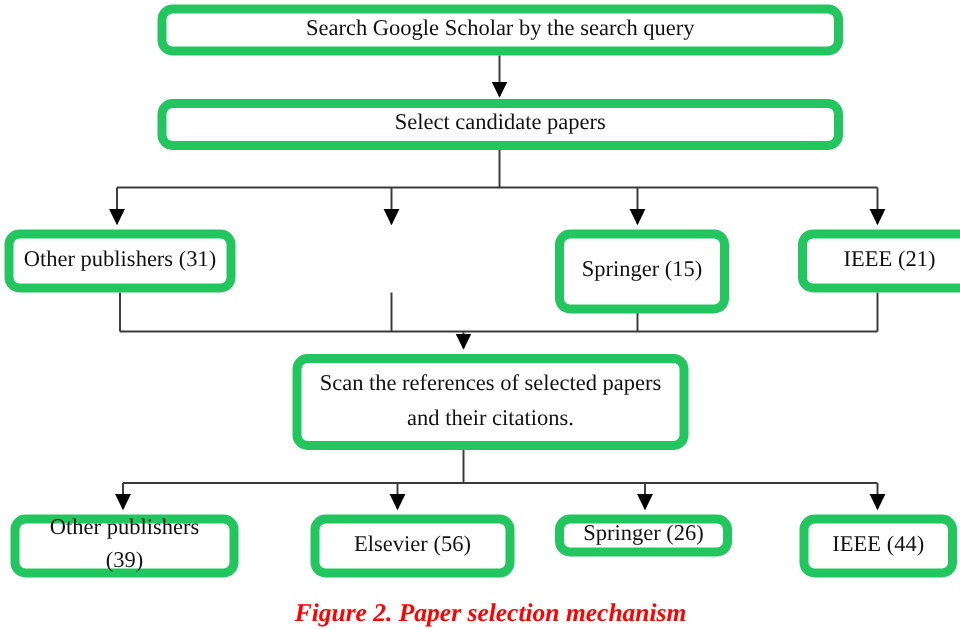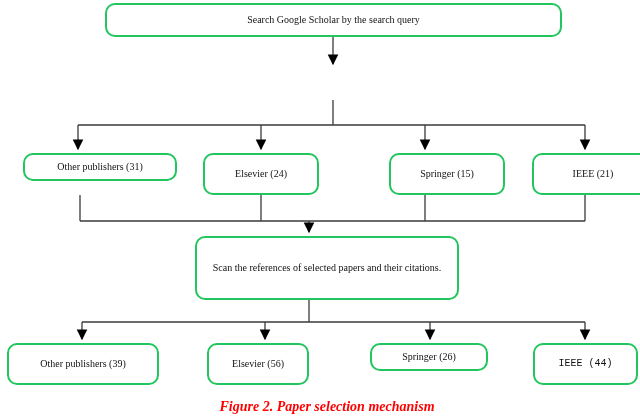--- a/index.html
+++ b/index.html
@@ -17,52 +17,52 @@
   }
   .connectors {
     position: absolute;
     left: 0;
     top: 0;
     pointer-events: none;
   }
   .node {
     position: absolute;
     box-sizing: border-box;
-    border: 2px solid #22c55e;
+    border: 6px solid #22c55e;
     border-radius: 10px;
     background: #ffffff;
     display: flex;
     align-items: center;
     justify-content: center;
     text-align: center;
-    font-size: 10px;
+    font-size: 15px;
     line-height: 1.45;
     color: #111111;
     padding: 0 6px;
   }
   .node-search   { left: 105px; top: 3px;   width: 457px; height: 34px; }
   .node-select   { left: 105px; top: 66px;  width: 457px; height: 34px; }
-  .node-op31     { left: 3px;   top: 153px; width: 154px; height: 28px; margin-left: 20px; }
+  .node-op31     { left: 3px;   top: 153px; width: 154px; height: 42px; }
   .node-els24    { left: 203px; top: 153px; width: 116px; height: 42px; }
-  .node-spr15    { left: 389px; top: 153px; width: 116px; height: 42px; }
+  .node-spr15    { left: 370px; top: 153px; width: 116px; height: 56px; }
   .node-ieee21   { left: 532px; top: 153px; width: 122px; height: 42px; }
   .node-scan     { left: 195px; top: 236px; width: 264px; height: 64px; line-height: 1.55; }
   .node-op39     { left: 7px;   top: 343px; width: 152px; height: 42px; }
-  .node-els56    { left: 207px; top: 343px; width: 102px; height: 42px; }
+  .node-els56    { left: 207px; top: 343px; width: 136px; height: 42px; }
   .node-spr26    { left: 370px; top: 343px; width: 118px; height: 28px; }
-  .node-ieee44   { left: 533px; top: 343px; width: 105px; height: 42px; font-family: Liberation Mono, monospace; }
+  .node-ieee44   { left: 533px; top: 343px; width: 105px; height: 42px; }
   .caption {
     position: absolute;
     left: 0;
     top: 399px;
     width: 640px;
     text-align: center;
     padding-left: 14px;
     box-sizing: border-box;
-    font-size: 14px;
+    font-size: 17px;
     font-style: italic;
     font-weight: bold;
     color: #ff0000;
   }
   .connectors line { stroke: #3a3a3a; stroke-width: 1.3; }
 </style>
 </head>
 <body>
 
 <div class="canvas">
@@ -95,28 +95,28 @@
     <line x1="82" y1="322" x2="82" y2="339" marker-end="url(#arrow)"></line>
     <line x1="265" y1="322" x2="265" y2="339" marker-end="url(#arrow)"></line>
     <line x1="430" y1="322" x2="430" y2="339" marker-end="url(#arrow)"></line>
     <line x1="585" y1="322" x2="585" y2="339" marker-end="url(#arrow)"></line>
   </svg>
 
   <div class="node node-search">
     <span>Search Google Scholar by the search query</span>
   </div>
 
+  <div class="node node-select">
+    <span>Select candidate papers</span>
+  </div>
 
   <div class="node node-op31">
     <span>Other publishers (31)</span>
   </div>
 
-  <div class="node node-els24">
-    <span>Elsevier (24)</span>
-  </div>
 
   <div class="node node-spr15">
     <span>Springer (15)</span>
   </div>
 
   <div class="node node-ieee21">
     <span>IEEE (21)</span>
   </div>
 
   <div class="node node-scan">

